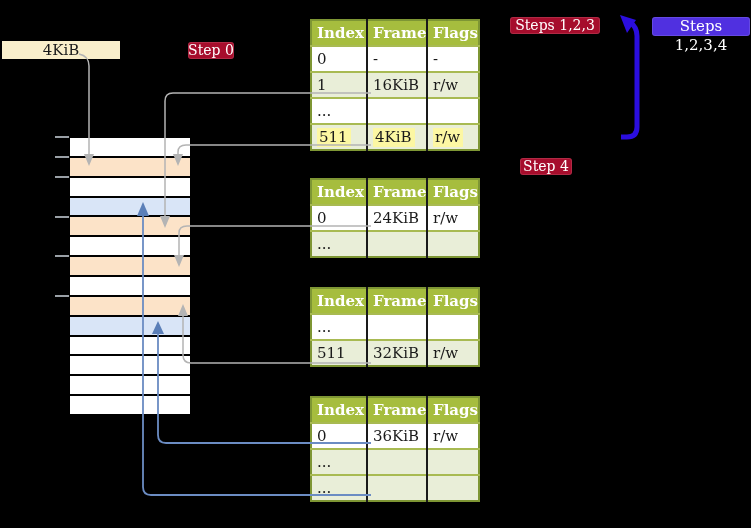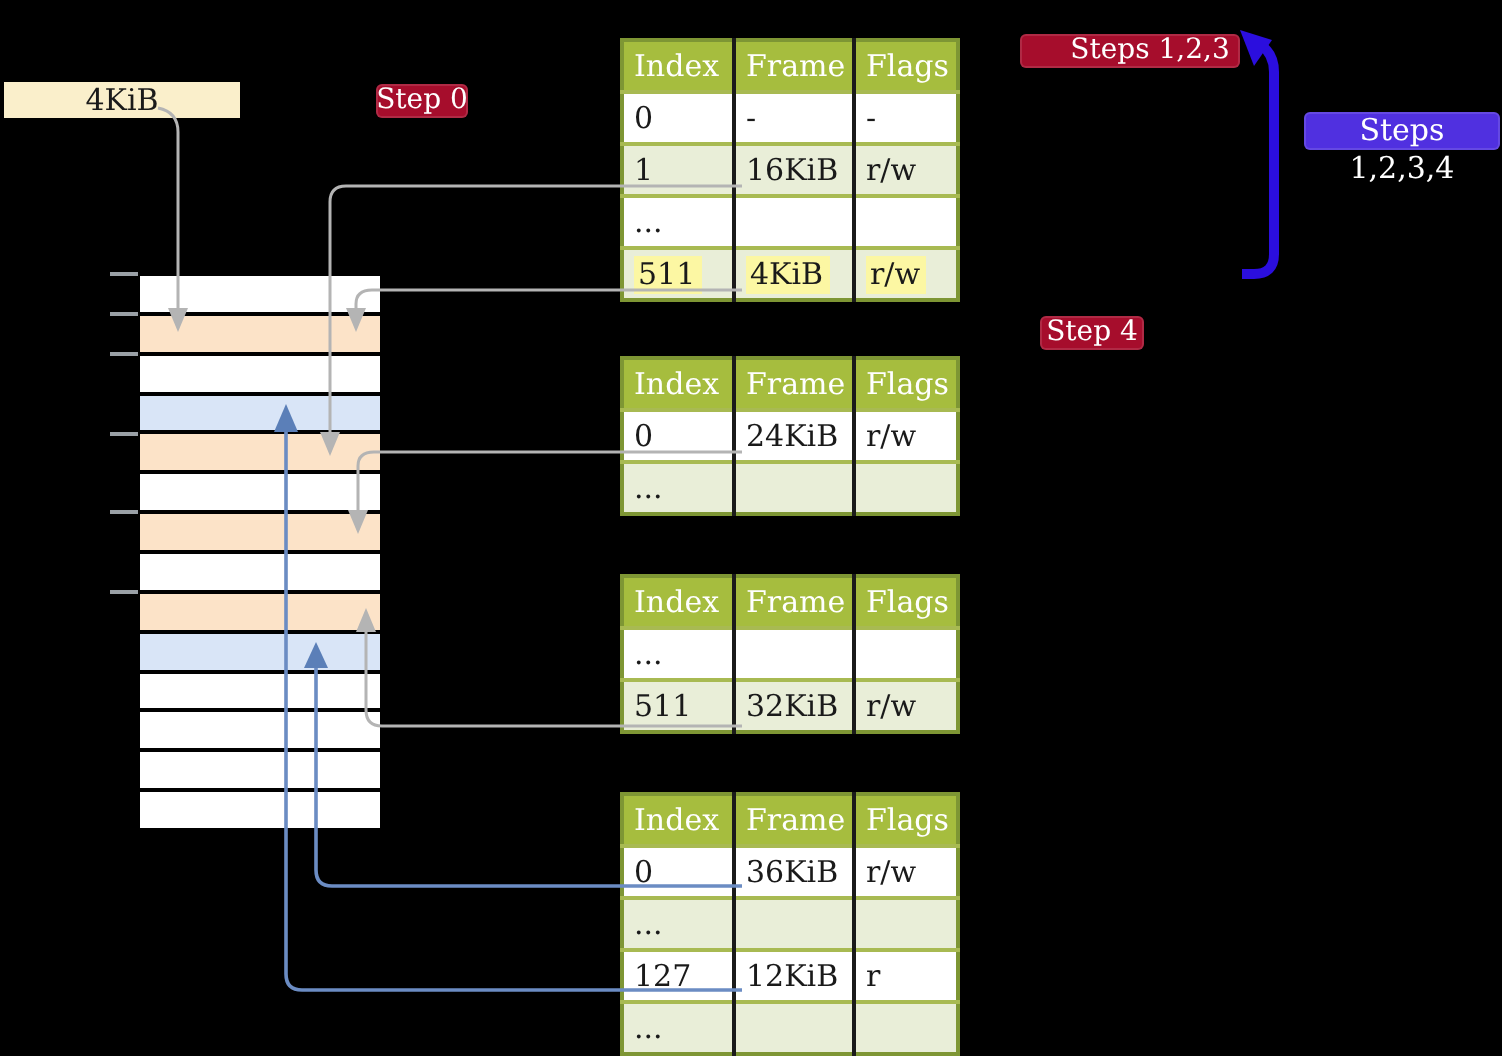--- a/index.html
+++ b/index.html
@@ -13,23 +13,23 @@
     position:absolute; left:2px; top:41px; width:118px; height:18px;
     background:var(--cream); color:var(--text-dark);
     font-size:15px; line-height:18px; text-align:center;
   }
   
   .badge {
     position:absolute; color:#fff; font-size:14px; text-align:center;
     border-radius:3px; box-shadow: inset 0 0 0 1px rgba(255,255,255,0.12);
   }
   .badge.red  { background:var(--badge-red); }
-  .badge.blue { background:var(--badge-blue);margin-top:39px; }
+  .badge.blue { background:var(--badge-blue); }
   .b-step0    { left:188px; top:42px; width:46px; height:17px; line-height:17px; }
-  .b-steps123 { left:510px; top:17px; width:90px; height:17px; line-height:17px;padding-left:20px; }
+  .b-steps123 { left:510px; top:17px; width:90px; height:17px; line-height:17px; }
   .b-steps1234{ left:652px; top:17px; width:98px; height:19px; line-height:19px; font-size:15px; }
   .b-step4    { left:520px; top:158px; width:52px; height:17px; line-height:17px; }
   
   .memory {
     position:absolute; left:70px; top:138px; width:120px; height:278px;
     display:flex; flex-direction:column; background:#000;
   }
   .mrow { flex:1 1 0; border-bottom:2px solid #000; }
   .mrow.white { background:#ffffff; }
   .mrow.peach { background:var(--peach); }
@@ -41,21 +41,21 @@
     border-collapse:collapse; table-layout:fixed;
     background:#fff; border:2px solid var(--table-border);
     font-size:15px; color:var(--text-dark);
   }
   .t0 { top:19px; } .t1 { top:178px; } .t2 { top:287px; } .t3 { top:396px; }
   .ptable th, .ptable td {
     height:26px; box-sizing:border-box; padding:0 0 0 5px;
     text-align:left; overflow:hidden; white-space:nowrap;
   }
   .ptable th {
-    background:var(--header-green); color:#fff; font-weight:normal;margin-top:28px;
+    background:var(--header-green); color:#fff; font-weight:bold;margin-top:28px;
   }
   .ptable th + th, .ptable td + td { border-left:2px solid var(--cell-border); }
   .ptable tbody td { border-top:2px solid var(--row-separator); }
   .ptable tr.shade td { background:var(--row-green); }
   .ptable col.c-index { width:56px; } .ptable col.c-frame { width:60px; } .ptable col.c-flags { width:52px; }
   .hl { background:var(--highlight-yellow); padding:0 3px 1px 2px; }
   
   svg.overlay { position:absolute; left:0; top:0; z-index:6; pointer-events:none; }
 </style>
 </head>
@@ -191,25 +191,20 @@
       <tbody>
         <tr>
           <td>0</td>
           <td>36KiB</td>
           <td>r/w</td>
         </tr>
         <tr class="shade">
           <td>...</td>
           <td></td>
           <td></td>
-        </tr>
-        <tr>
-          <td>127</td>
-          <td>12KiB</td>
-          <td>r</td>
         </tr>
         <tr class="shade">
           <td>...</td>
           <td></td>
           <td></td>
         </tr>
       </tbody>
     </table>
 
   <svg class="overlay" width="751" height="528" viewBox="0 0 751 528">

